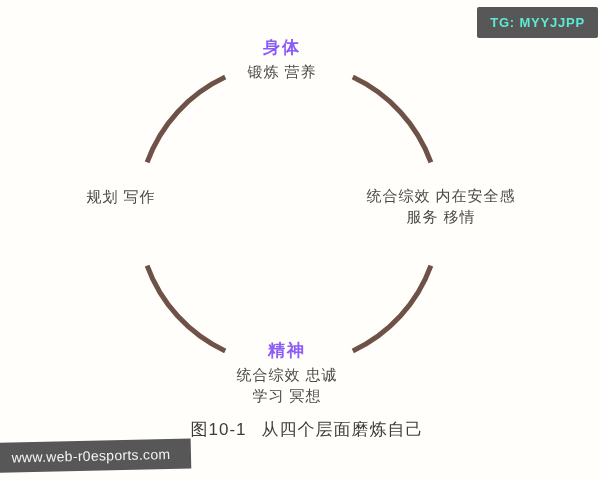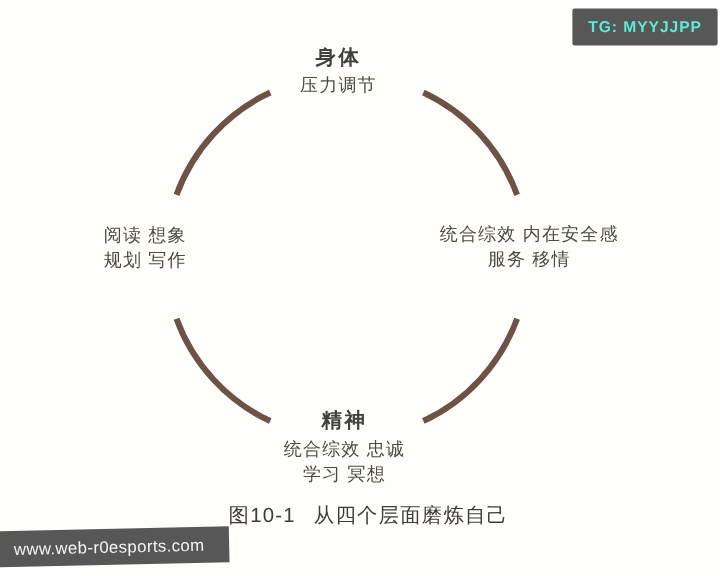--- a/index.html
+++ b/index.html
@@ -11,21 +11,21 @@
   }
   .stage {
     position: relative;
     width: 600px; height: 480px;
     background: #fffefb;
   }
   .arcs-svg { position: absolute; left: 0; top: 0; }
 
   .section { position: absolute; text-align: center; white-space: nowrap; transform: translateX(-50%); }
   .sec-title {
-    font-size: 17px; font-weight: bold; color: #404040;
+    font-size: 17px; font-weight: bold; color: #8b5cf6;
     line-height: 22px; letter-spacing: 2px; margin-bottom: 2px;
   }
   .sec-line { font-size: 15px; color: #4e4945; line-height: 21px; letter-spacing: 1px; }
 
   .section.pos-top    { left: 282px; top: 37px;  }
   .section.pos-left   { left: 121px; top: 186px; }
   .section.pos-right  { left: 441px; top: 185px; }
   .section.pos-bottom { left: 287px; top: 340px; }
 
   .caption {
@@ -58,25 +58,24 @@
 
   <svg class="arcs-svg" width="600" height="480" viewBox="0 0 600 480">
     <path d="M 352.8 77.1 A 151 151 0 0 1 430.9 162.4" fill="none" stroke="#6e5248" stroke-width="5"></path>
     <path d="M 430.9 265.6 A 151 151 0 0 1 352.8 350.9" fill="none" stroke="#6e5248" stroke-width="5"></path>
     <path d="M 225.2 350.9 A 151 151 0 0 1 147.1 265.6" fill="none" stroke="#6e5248" stroke-width="5"></path>
     <path d="M 147.1 162.4 A 151 151 0 0 1 225.2 77.1" fill="none" stroke="#6e5248" stroke-width="5"></path>
   </svg>
 
   <div class="section pos-top">
     <div class="sec-title">身体</div>
-    <div class="sec-line">压力调节</div>
+    <div class="sec-line">锻炼 营养</div>
   </div>
 
   <div class="section pos-left">
-    <div class="sec-line">阅读 想象</div>
     <div class="sec-line">规划 写作</div>
   </div>
 
   <div class="section pos-right">
     <div class="sec-line">统合综效 内在安全感</div>
     <div class="sec-line">服务 移情</div>
   </div>
 
   <div class="section pos-bottom">
     <div class="sec-title">精神</div>

